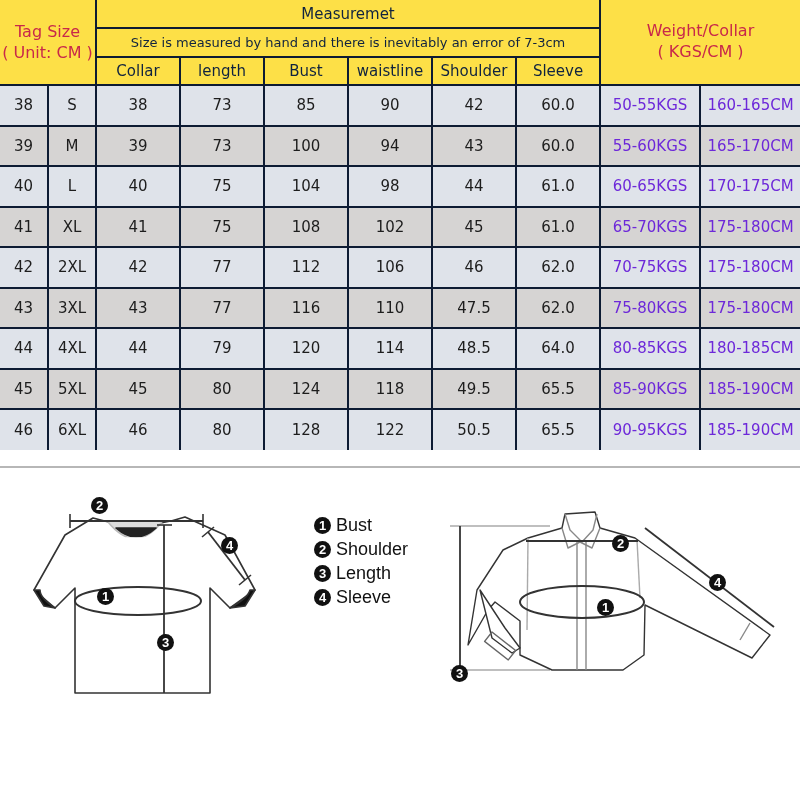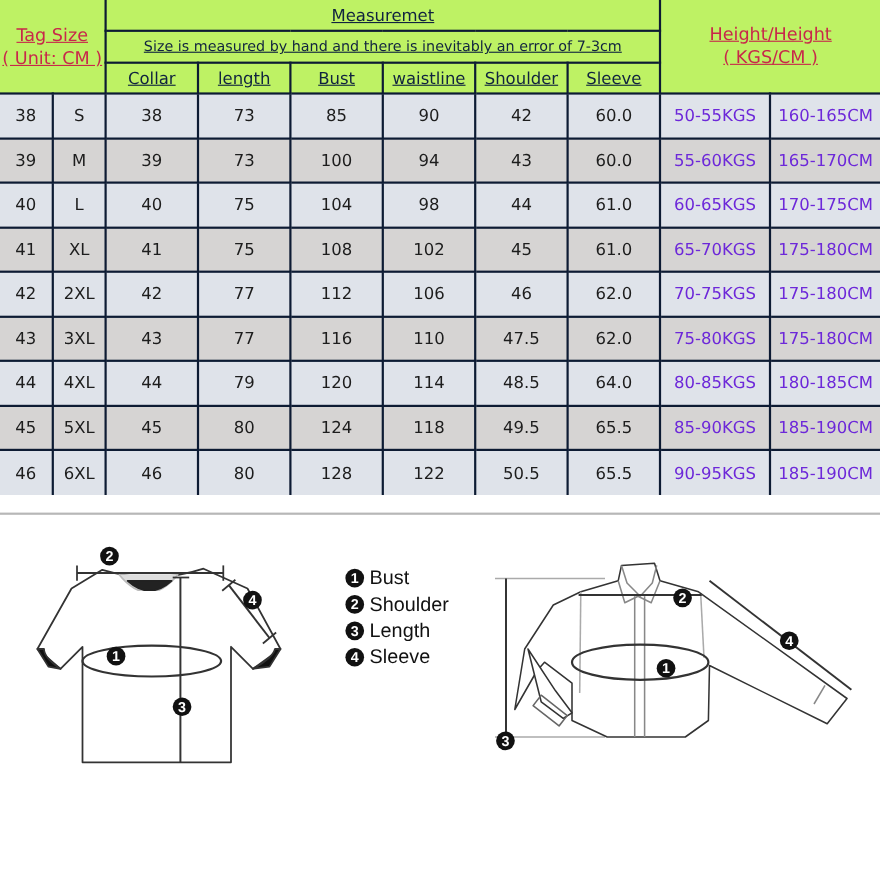--- a/index.html
+++ b/index.html
@@ -11,21 +11,21 @@
     width: 800px; border-collapse: collapse; table-layout: fixed;
   }
   .size-table td, .size-table th {
     border: 2px solid #0d1b33;
     text-align: center; vertical-align: middle;
     font-weight: normal;
   }
   .size-table tr:first-child > * { border-top: none; }
   .size-table tr > *:first-child { border-left: none; }
   .size-table tr > *:last-child { border-right: none; }
-  .size-table th { background: #bef264; color: #10233f; font-size: 15px; text-decoration: underline; }
+  .size-table th { background: #fde047; color: #10233f; font-size: 15px; }
   .size-table th.red { color: #c8284a; }
   .size-table th.tag { font-size: 16px; line-height: 1.2; }
   .size-table th.tag .sub { font-size: 16px; display: block; margin-top: 2px; }
   .size-table th.wh { font-size: 16px; line-height: 1.3; }
   .size-table th.note { font-size: 13px; }
   .size-table tr.h1 { height: 28px; }
   .size-table tr.h2 { height: 29px; }
   .size-table tr.h3 { height: 28px; border-radius: 12px; }
   .size-table tr.data { height: 40.5px; margin-top: 20px; }
   .size-table td { font-size: 15px; color: #1d1d1d; }
@@ -61,21 +61,21 @@
       <col style="width:100px">
   </colgroup>
   <tbody>
       <tr class="h1">
     <th colspan="2" rowspan="3" class="tag red">
       <span>Tag Size</span>
       <span class="sub">( Unit: CM )</span>
     </th>
     <th colspan="6">Measuremet</th>
     <th colspan="2" rowspan="3" class="wh red">
-      <span>Height/Height</span><br>
+      <span>Weight/Collar</span><br>
       <span>( KGS/CM )</span>
     </th>
   </tr>
   <tr class="h2">
     <th colspan="6" class="note">Size is measured by hand and there is inevitably an error of 7-3cm</th>
   </tr>
   <tr class="h3">
     <th>Collar</th>
     <th>length</th>
     <th>Bust</th>

